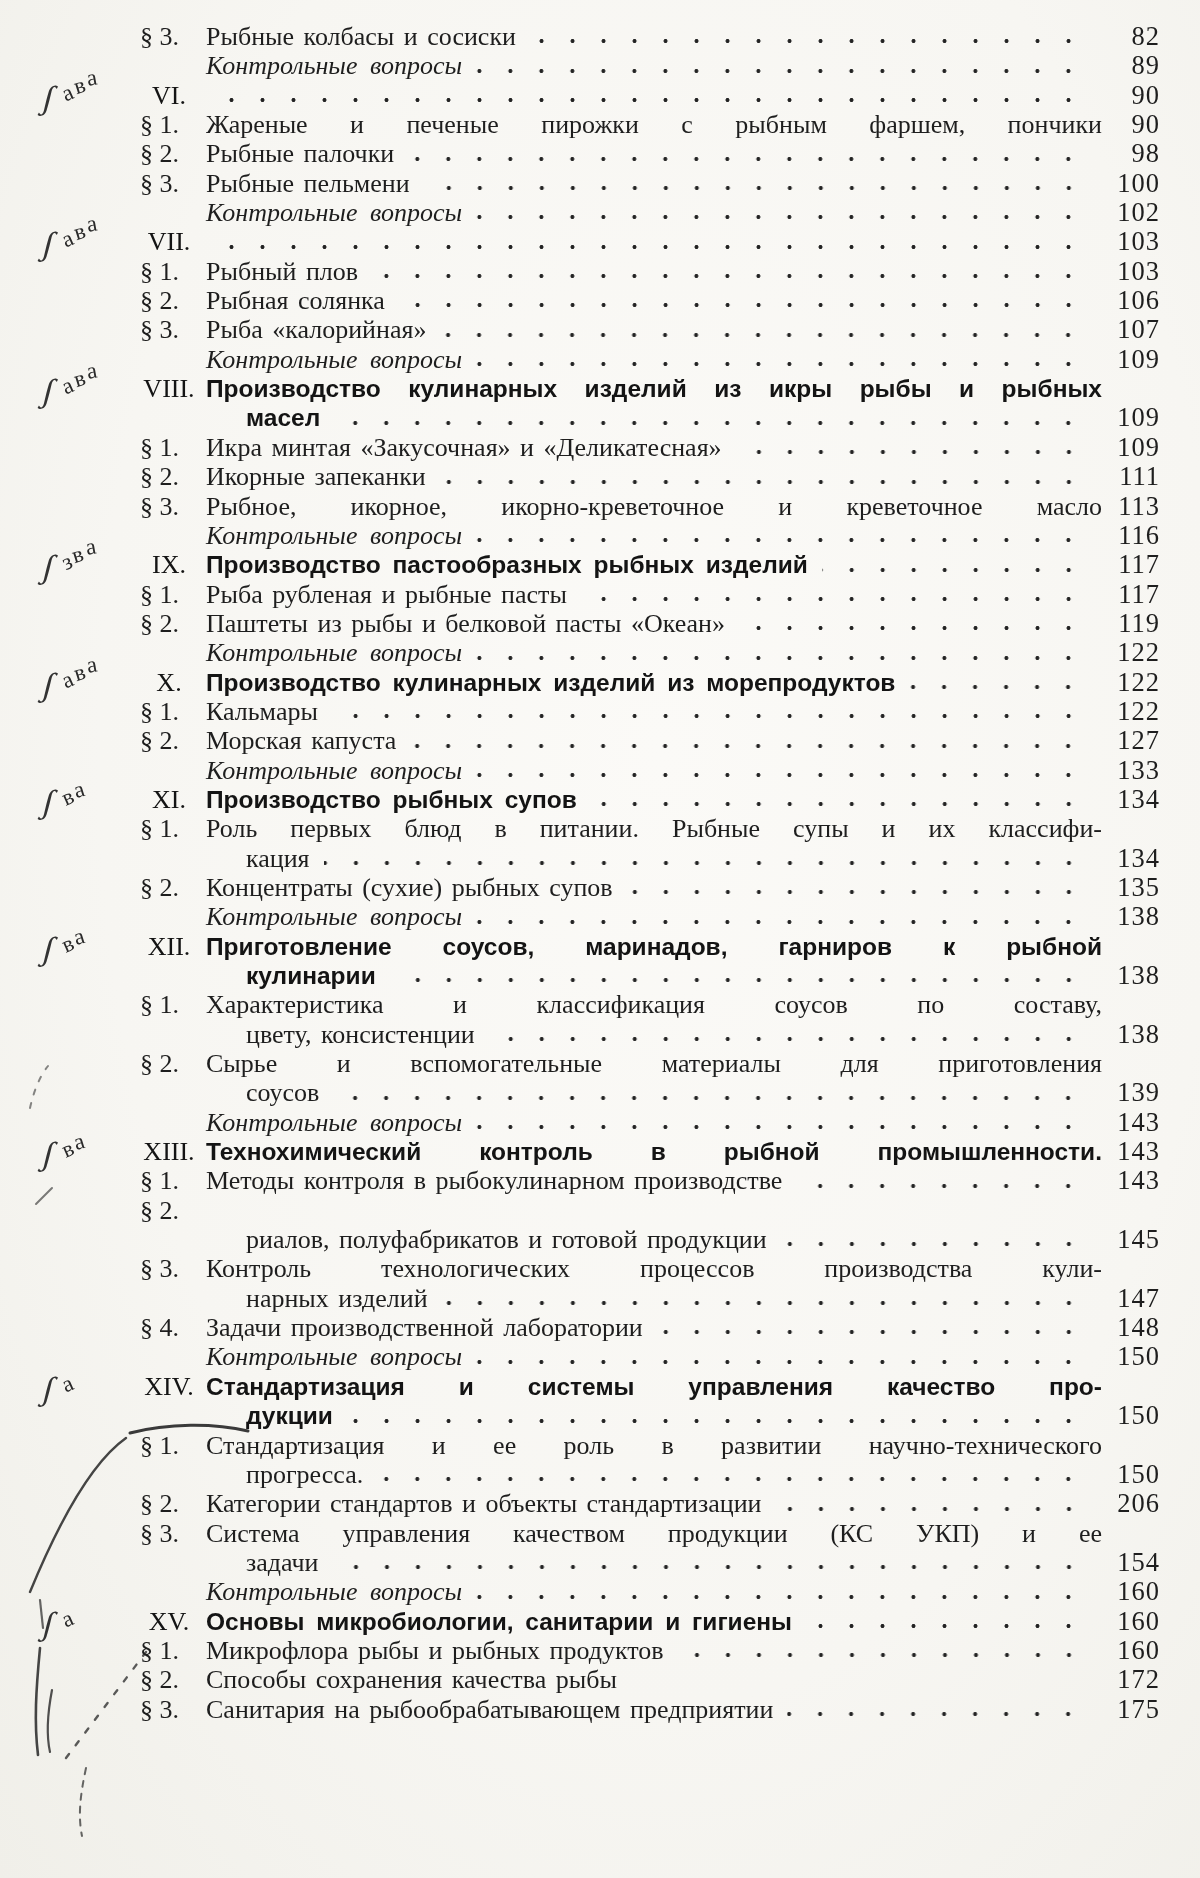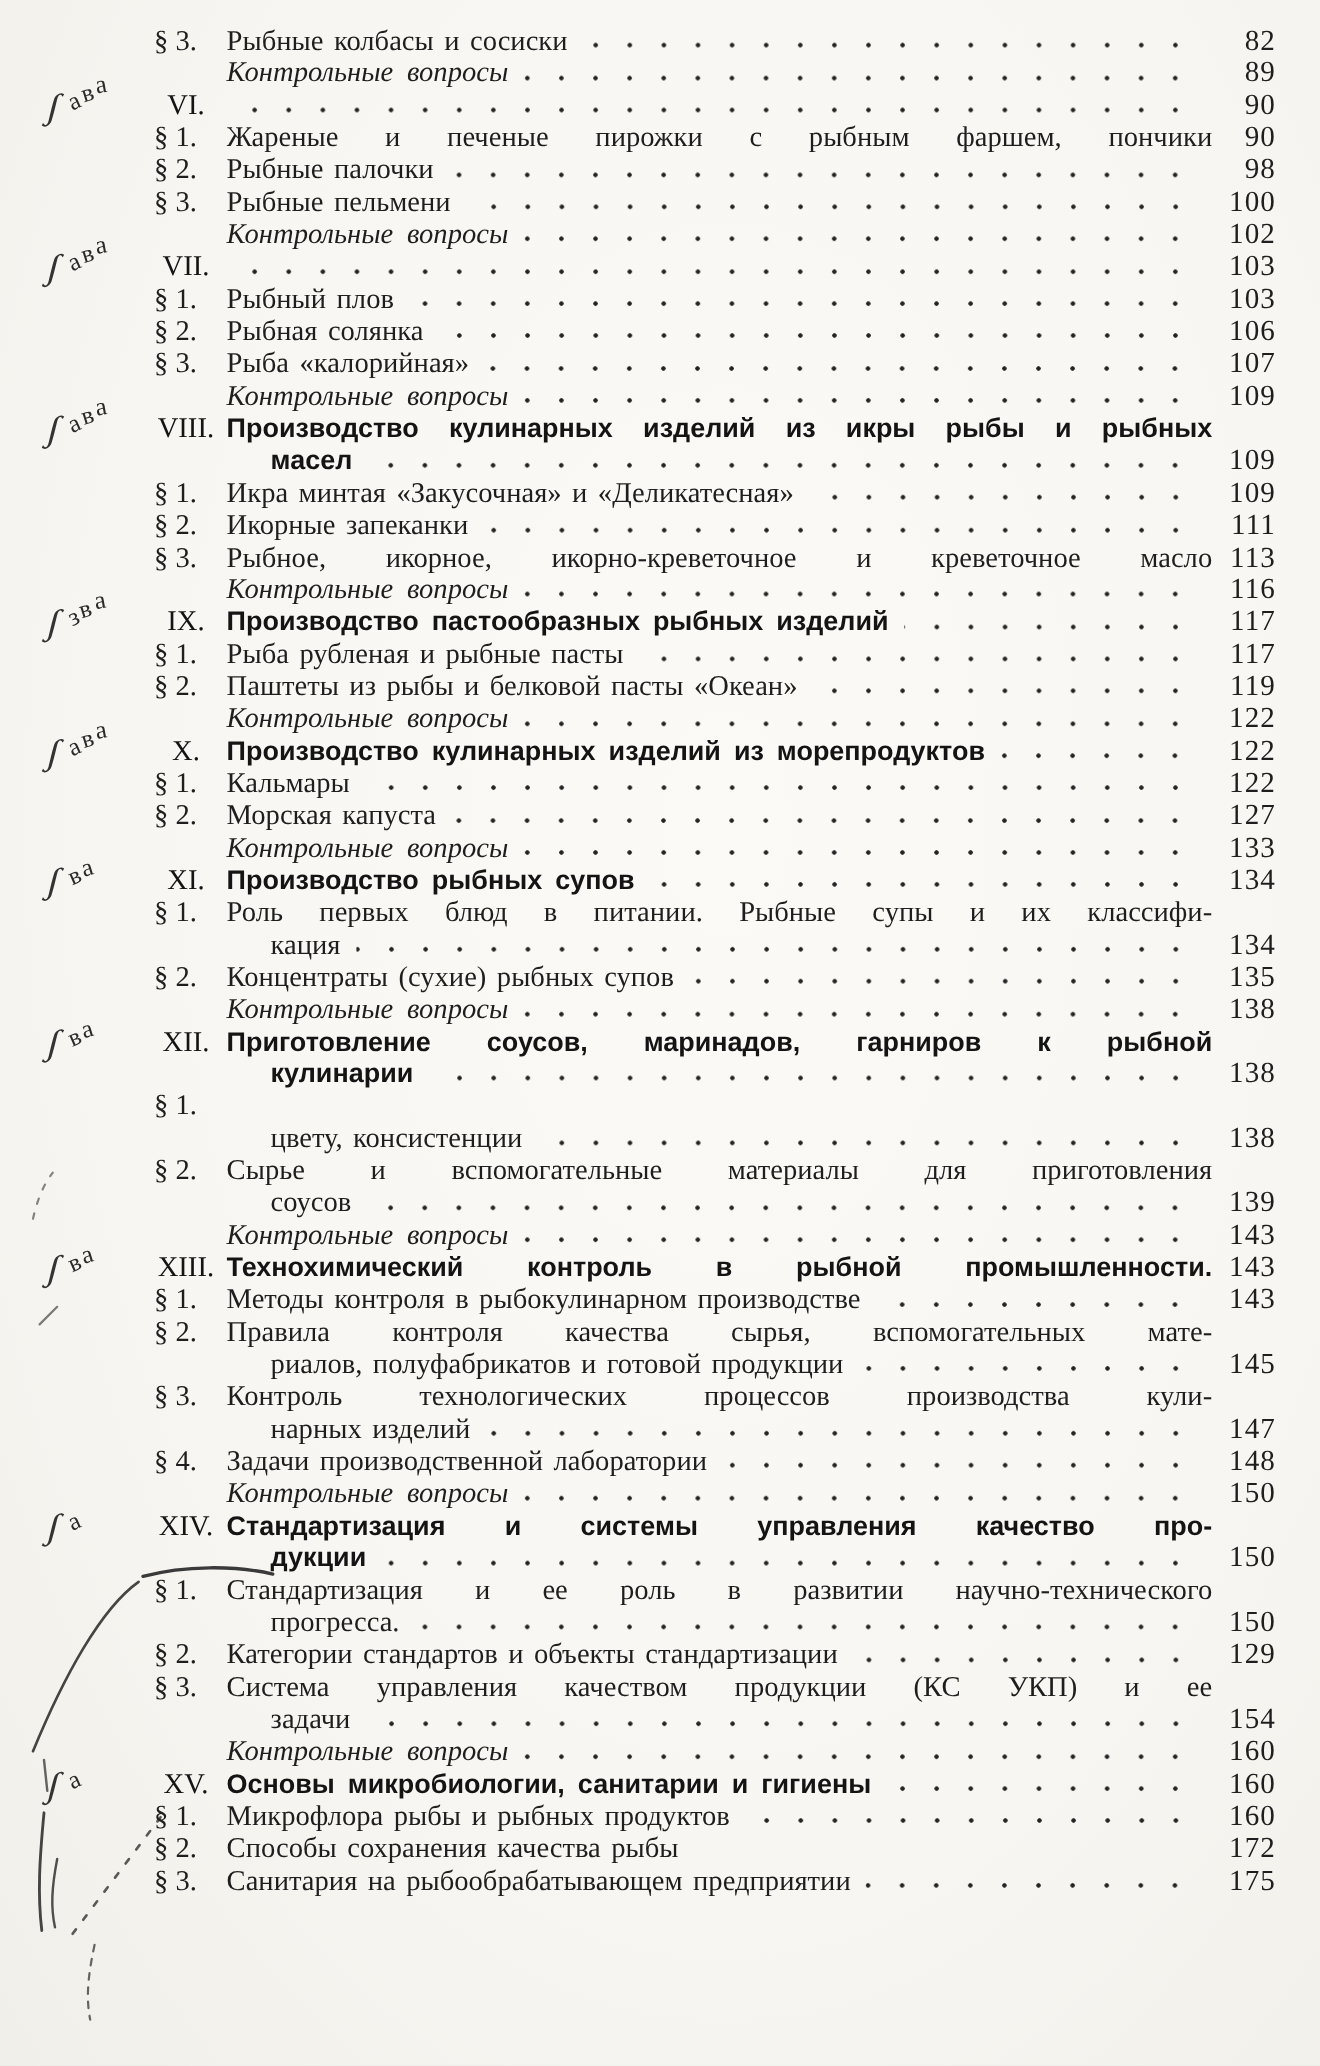--- a/index.html
+++ b/index.html
@@ -296,20 +296,21 @@
         <span class="page ghost">000</span>
       </div>
       <div class="line s-b cont">
         <span class="px ch"></span>
         <span class="text">кулинарии</span>
         <span class="mid dots"></span>
         <span class="page">138</span>
       </div>
       <div class="line s-n fill">
         <span class="px">§ 1.</span>
+        <span class="text">Характеристика и классификация соусов по составу,</span>
         <span class="page ghost">000</span>
       </div>
       <div class="line s-n cont">
         <span class="px"></span>
         <span class="text">цвету, консистенции</span>
         <span class="mid dots"></span>
         <span class="page">138</span>
       </div>
       <div class="line s-n fill">
         <span class="px">§ 2.</span>
@@ -335,21 +336,20 @@
         <span class="page">143</span>
       </div>
       <div class="line s-n">
         <span class="px">§ 1.</span>
         <span class="text">Методы контроля в рыбокулинарном производстве</span>
         <span class="mid dots"></span>
         <span class="page">143</span>
       </div>
       <div class="line s-n fill">
         <span class="px">§ 2.</span>
-        <span class="text">Правила контроля качества сырья, вспомогательных мате-</span>
         <span class="page ghost">000</span>
       </div>
       <div class="line s-n cont">
         <span class="px"></span>
         <span class="text">риалов, полуфабрикатов и готовой продукции</span>
         <span class="mid dots"></span>
         <span class="page">145</span>
       </div>
       <div class="line s-n fill">
         <span class="px">§ 3.</span>
@@ -394,21 +394,21 @@
       <div class="line s-n cont">
         <span class="px"></span>
         <span class="text">прогресса.</span>
         <span class="mid dots"></span>
         <span class="page">150</span>
       </div>
       <div class="line s-n">
         <span class="px">§ 2.</span>
         <span class="text">Категории стандартов и объекты стандартизации</span>
         <span class="mid dots"></span>
-        <span class="page">129</span>
+        <span class="page">206</span>
       </div>
       <div class="line s-n fill">
         <span class="px">§ 3.</span>
         <span class="text">Система управления качеством продукции (КС УКП) и ее</span>
         <span class="page ghost">000</span>
       </div>
       <div class="line s-n cont">
         <span class="px"></span>
         <span class="text">задачи</span>
         <span class="mid dots"></span>

